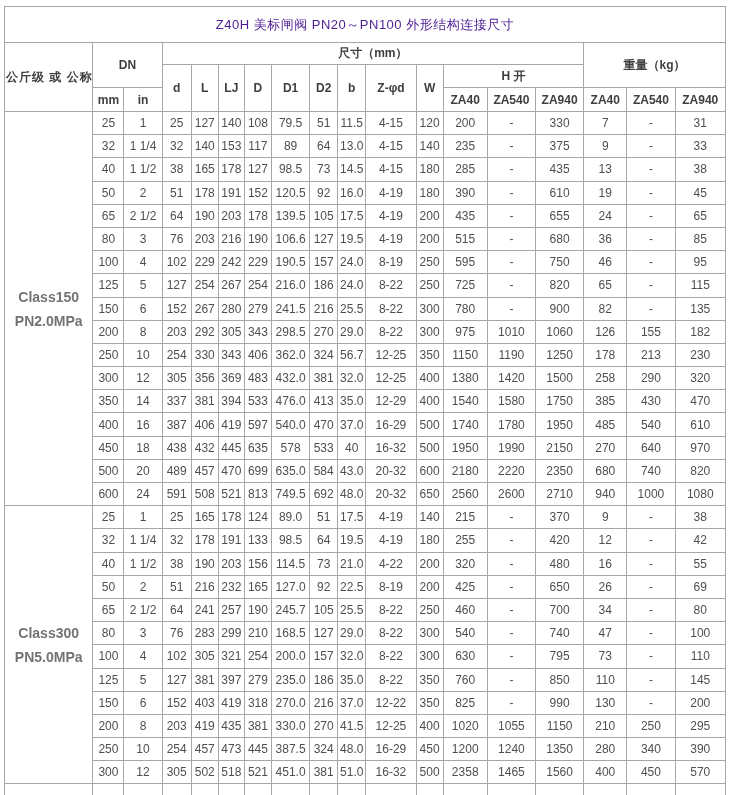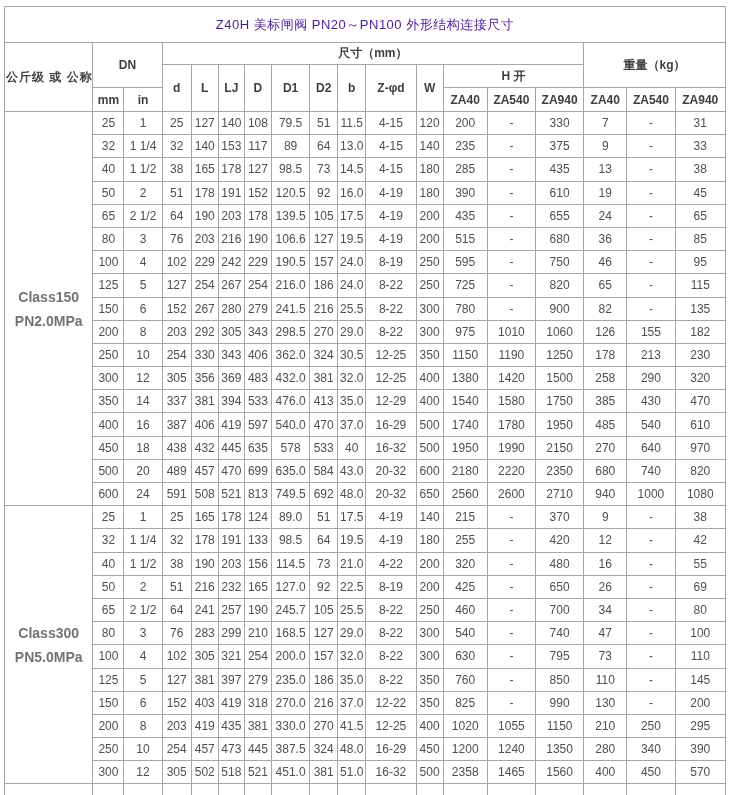--- a/index.html
+++ b/index.html
@@ -316,21 +316,21 @@
         </tr>
         <tr>
           <td>250</td>
           <td>10</td>
           <td>254</td>
           <td>330</td>
           <td>343</td>
           <td>406</td>
           <td>362.0</td>
           <td>324</td>
-          <td>30.5</td>
+          <td>56.7</td>
           <td>12-25</td>
           <td>350</td>
           <td>1150</td>
           <td>1190</td>
           <td>1250</td>
           <td>178</td>
           <td>213</td>
           <td>230</td>
         </tr>
         <tr>

